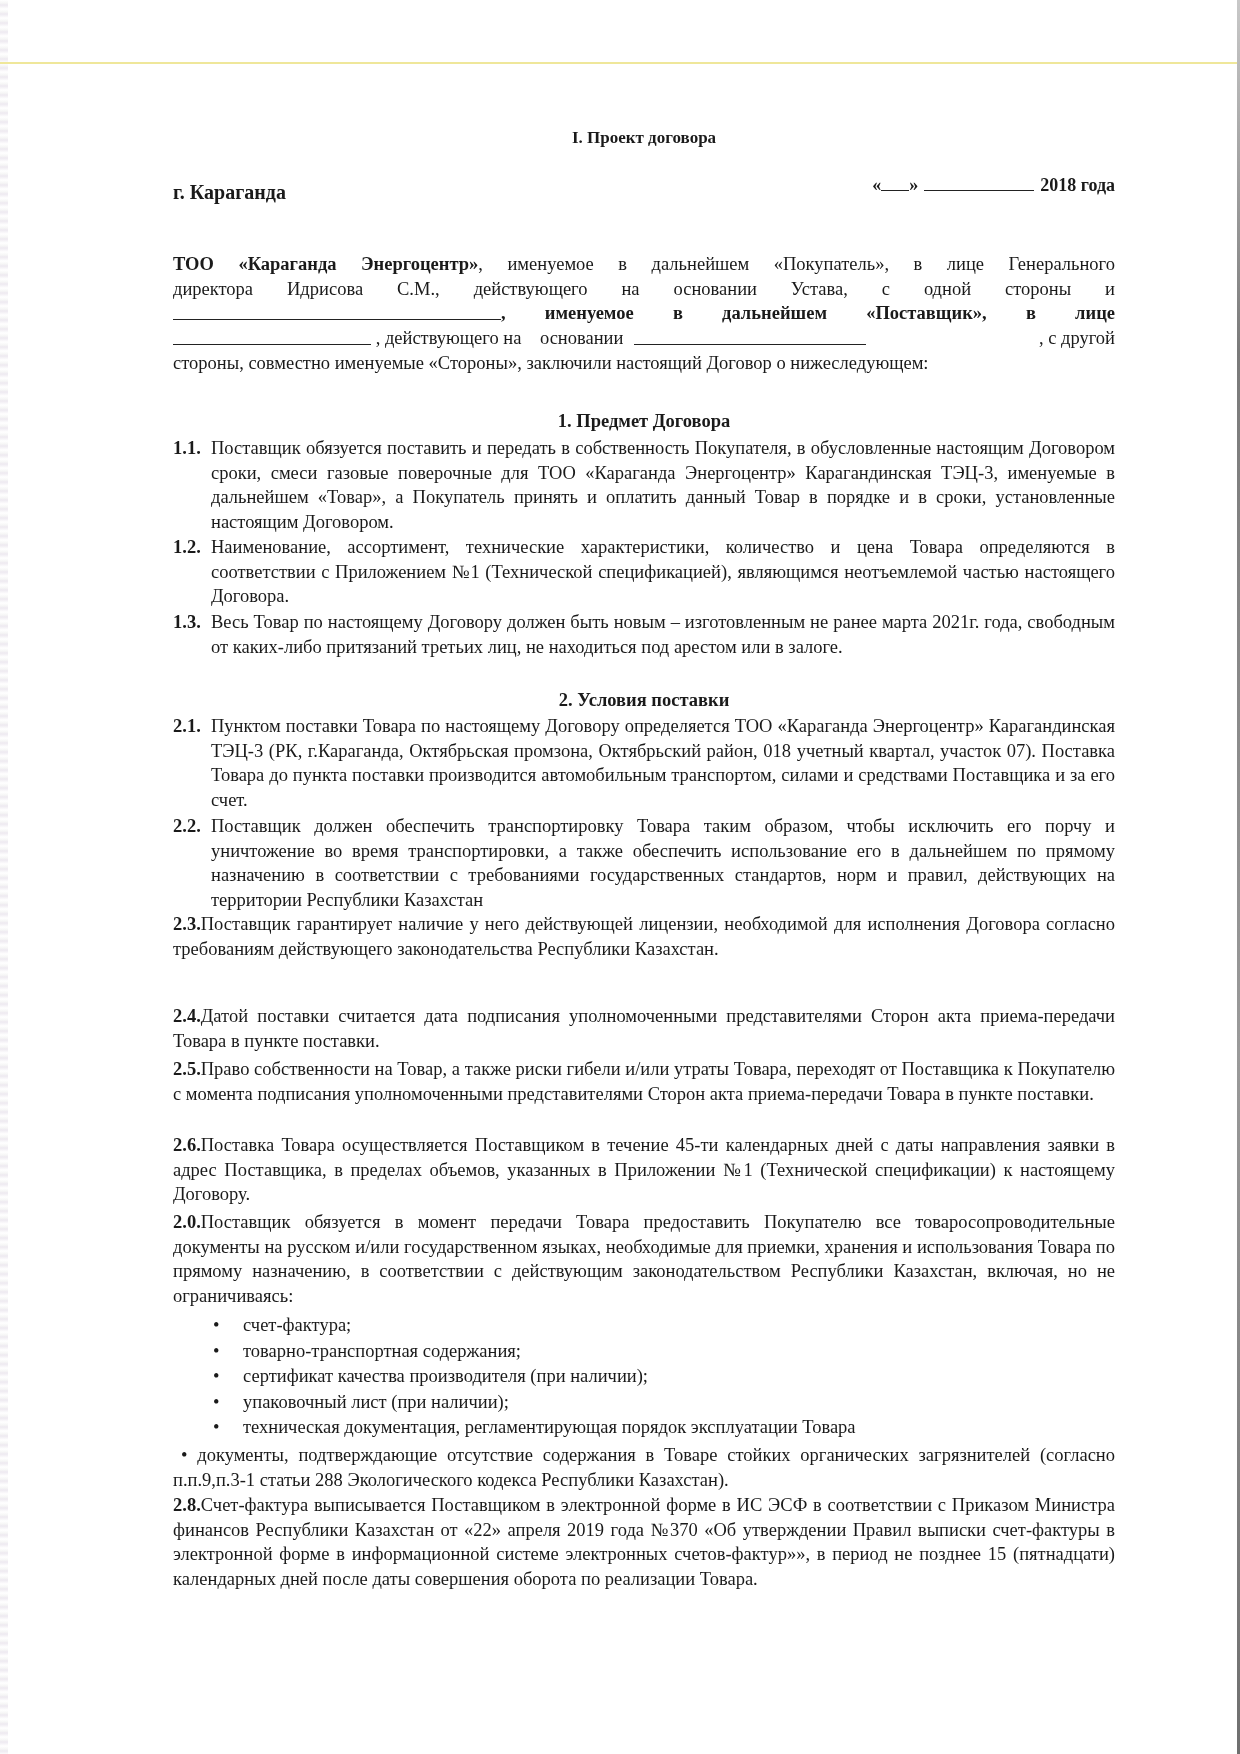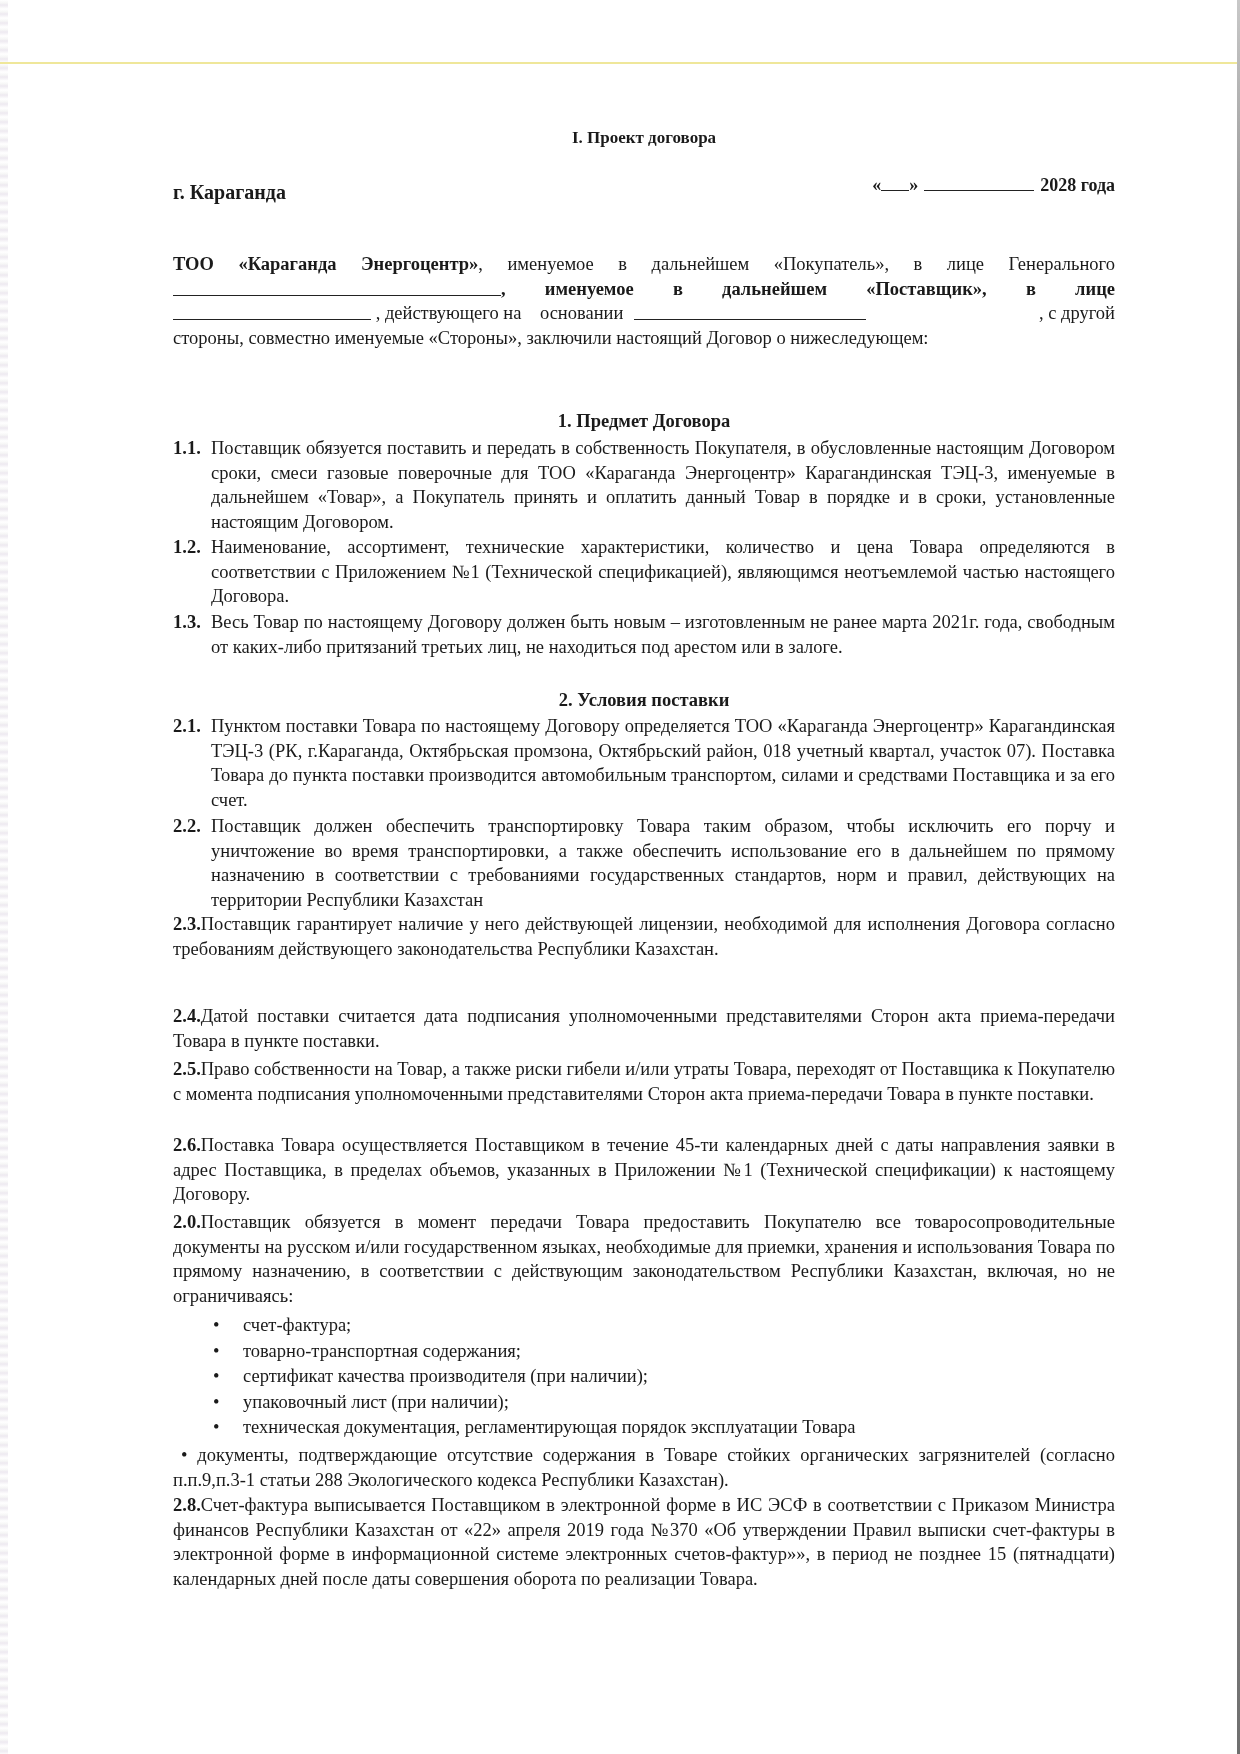--- a/index.html
+++ b/index.html
@@ -41,27 +41,28 @@
 <div class="scan-top-line"></div>
 <div class="scan-right-edge"></div>
 
 <div class="page">
 
   <div class="title">I. Проект договора</div>
 
   <div class="city">г. Караганда</div>
 
   <div class="date">
-    <span>«</span><span class="blank b1"></span><span>»</span><span class="blank b2"></span><span>2028  года</span>
+    <span>«</span><span class="blank b1"></span><span>»</span><span class="blank b2"></span><span>2018  года</span>
   </div>
 
   <div class="body-text intro">
     <div style="text-align:justify;text-align-last:justify;">
       <b>ТОО «Караганда Энергоцентр»</b><span>, именуемое в дальнейшем «Покупатель», в лице Генерального</span>
     </div>
+    <div style="text-align:justify;text-align-last:justify;word-spacing:6px;">директора Идрисова С.М., действующего на основании Устава, с одной стороны и</div>
     <div style="display:flex;font-weight:bold;">
       <span class="ul" style="width:328px;"></span>
       <span style="flex:1;white-space:pre;text-align:justify;text-align-last:justify;">,  именуемое  в  дальнейшем  «Поставщик»,  в  лице</span>
     </div>
     <div style="display:flex;">
       <span class="ul" style="width:198px;"></span>
       <span style="white-space:pre;"> , действующего на    основании </span>
       <span class="ul" style="width:232px;margin-left:6px;"></span>
       <span style="flex:1;text-align:right;">, с другой</span>
     </div>

